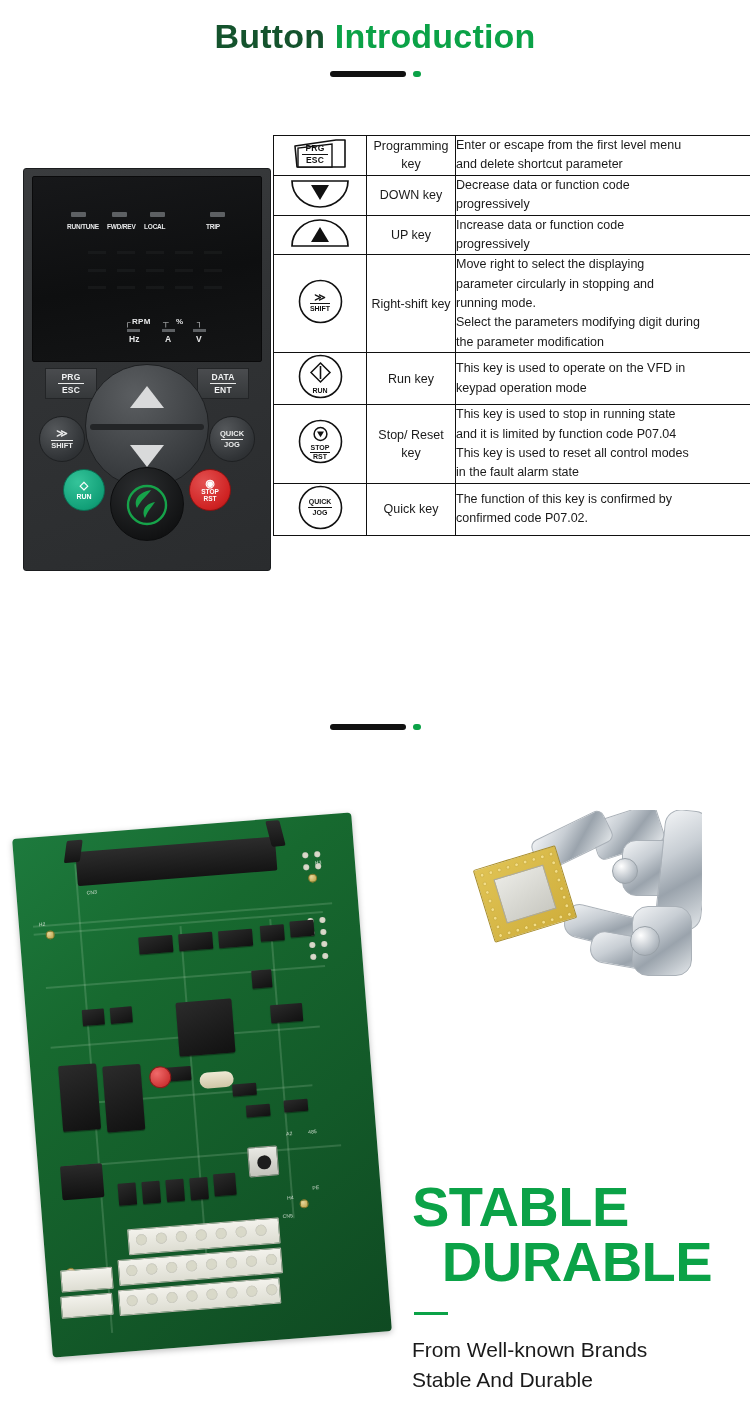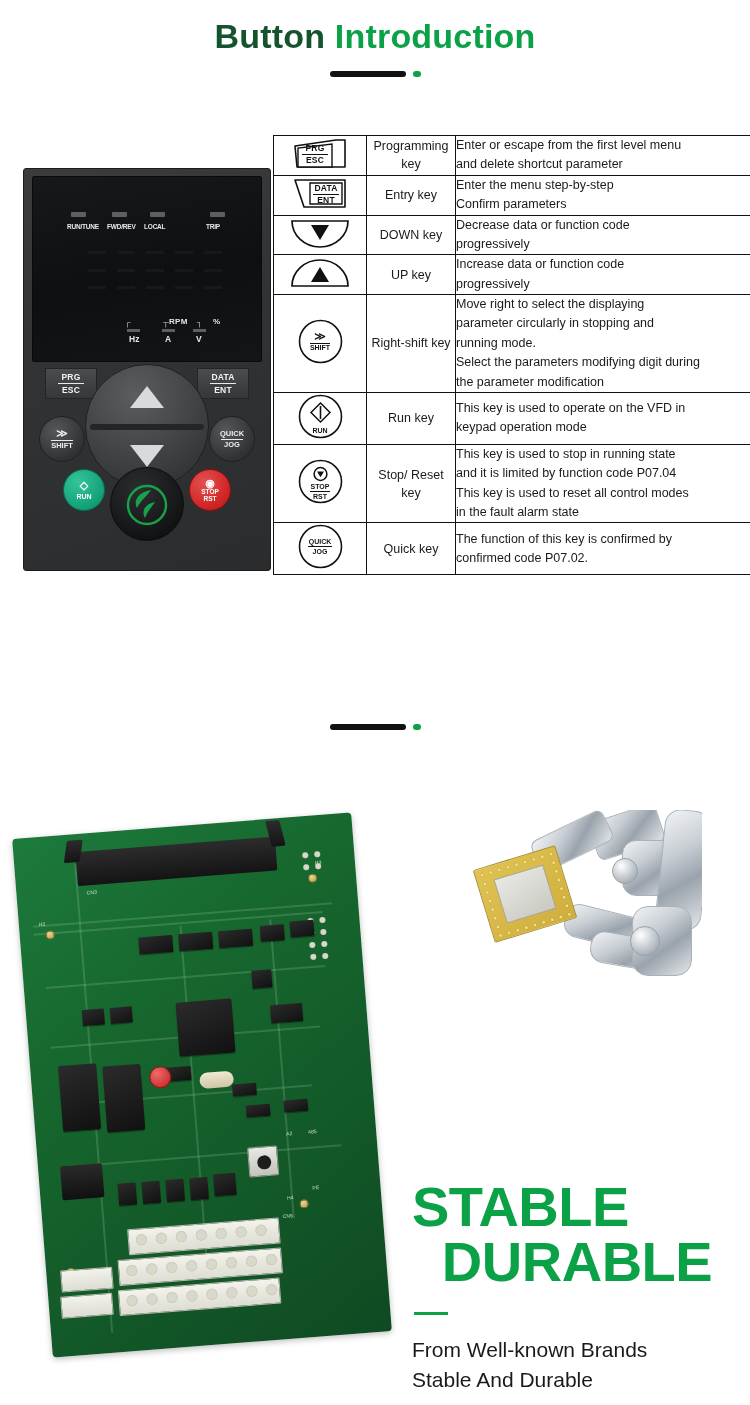--- a/index.html
+++ b/index.html
@@ -88,21 +88,21 @@
       linear-gradient(#2c2e30,#2c2e30) bottom/18px 3px no-repeat;
   }
   .kp-units {
     position:absolute; right:14px; bottom:14px; width:130px;
     color:#e6e7e8;
   }
   .kp-units-top {
     position:relative; height:13px; font-size:8px; font-weight:700;
     letter-spacing:.3px;
   }
-  .kp-units-top .u { position:absolute; top:0;margin-left:37px; }
+  .kp-units-top .u { position:absolute; top:0; }
   .kp-units-top .brk { position:absolute; top:1px; font-weight:400; color:#cfd1d2; }
   .kp-units-bot {
     position:relative; height:13px; margin-top:4px; font-size:8.5px; font-weight:700;
   }
   .kp-units-bot .u { position:absolute; top:0; }
   .kp-units-seg {
     position:absolute; width:13px; height:3px; background:#5d6063; top:-5px;
   }
 
   .kp-keys {
@@ -483,42 +483,20 @@
         <td class="col-name cell-name">
           <span class="ln">Programming</span>
           <span class="ln">key</span>
         </td>
         <td class="col-desc cell-desc">
           <span class="ln">Enter or escape from the first level menu</span>
           <span class="ln">and delete shortcut parameter</span>
         </td>
       </tr>
 
-      <tr>
-        <td class="col-icon cell-icon">
-          <span class="gl gl-trap">
-            <svg width="56" height="33" viewBox="0 0 56 33">
-              <path d="M3 3 L53 3 L53 30 L12 30 Z" fill="#fff" stroke="#111" stroke-width="1.6" stroke-linejoin="round"></path>
-              <path d="M18 6 L50 6 L50 27 L18 27 Z" fill="#fff" stroke="#111" stroke-width="1.4"></path>
-            </svg>
-            <span class="lbl" style="left:21px; top:7px; width:26px;">
-              <span>DATA</span>
-              <span class="sep"></span>
-              <span>ENT</span>
-            </span>
-          </span>
-        </td>
-        <td class="col-name cell-name">
-          <span class="ln">Entry key</span>
-        </td>
-        <td class="col-desc cell-desc">
-          <span class="ln">Enter the menu step-by-step</span>
-          <span class="ln">Confirm parameters</span>
-        </td>
-      </tr>
 
       <tr>
         <td class="col-icon cell-icon">
           <span class="gl gl-dome">
             <svg width="64" height="34" viewBox="0 0 64 34">
               <path d="M4 5 A28 26 0 0 0 60 5 Z" fill="#fff" stroke="#111" stroke-width="1.7"></path>
               <path d="M32 24 L41 9 L23 9 Z" fill="#111"></path>
             </svg>
           </span>
         </td>

